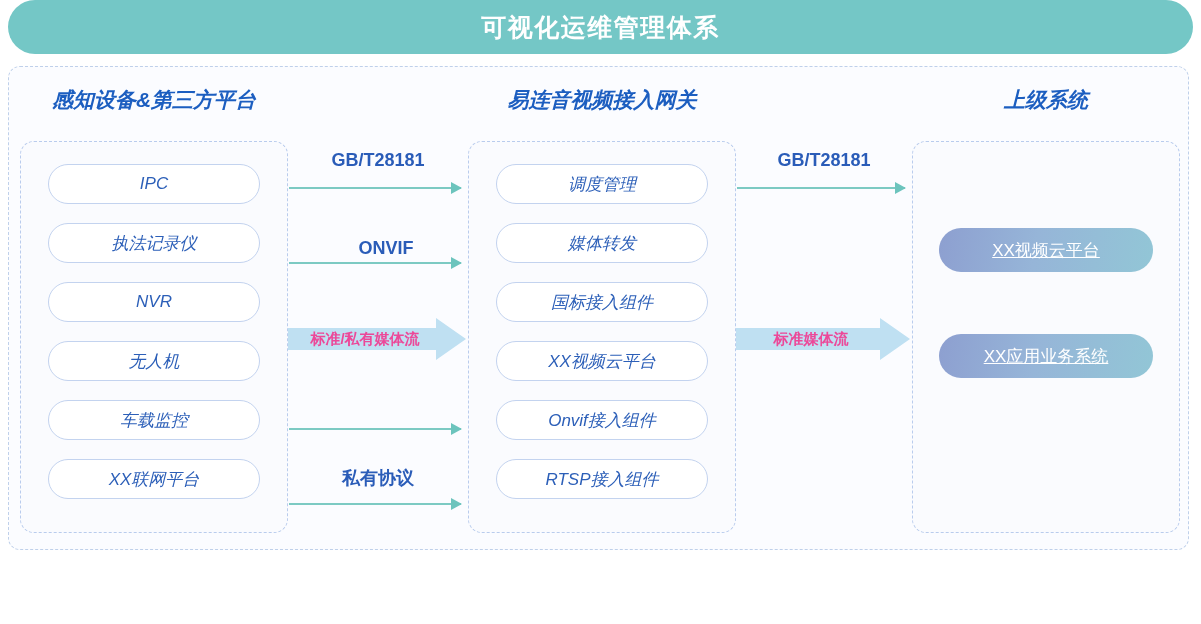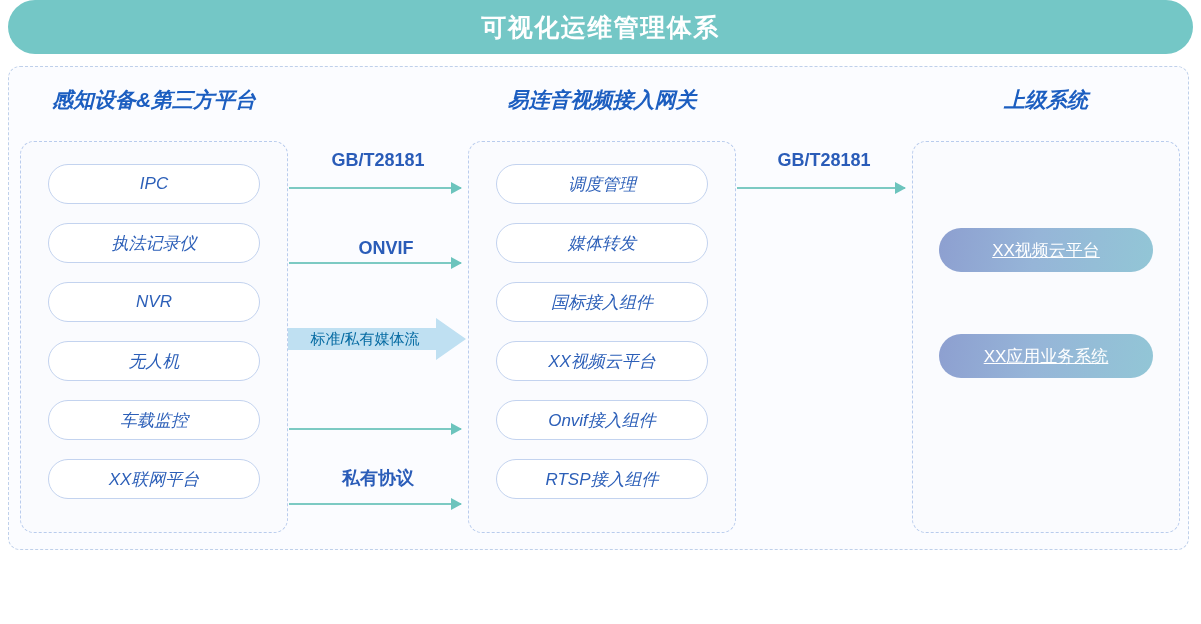--- a/index.html
+++ b/index.html
@@ -89,21 +89,21 @@
     position:absolute;font-size:18px;color:#2a5cb8;
     text-align:center;white-space:nowrap;font-weight:bold;
   }
 
   
   .block-arrow{position:absolute;}
   .block-arrow svg{display:block;}
   .block-arrow .ba-text{
     position:absolute;top:0;left:0;width:100%;height:100%;
     display:flex;align-items:center;justify-content:center;
-    font-size:15px;font-weight:normal;color:#0369a1;
+    font-size:15px;font-weight:bold;color:#ec4899;
     padding-right:24px;box-sizing:border-box;
     white-space:nowrap;
   }
 </style>
 </head>
 <body>
 
 <div class="stage">
 
   <div class="banner banner-top">
@@ -159,15 +159,21 @@
   </div>
 
   <div class="arrow-thin" style="left:289px;top:428px;width:172px;"></div>
 
   <div class="arrow-label" style="left:288px;top:466px;width:180px;">私有协议</div>
   <div class="arrow-thin" style="left:289px;top:503px;width:172px;"></div>
 
   <div class="arrow-label" style="left:736px;top:150px;width:176px;">GB/T28181</div>
   <div class="arrow-thin" style="left:737px;top:187px;width:168px;"></div>
 
+  <div class="block-arrow" style="left:736px;top:318px;width:174px;height:42px;">
+    <svg width="174" height="42" viewBox="0 0 174 42">
+      <polygon points="0,10 144,10 144,0 174,21 144,42 144,32 0,32" fill="#bfe0f2"></polygon>
+    </svg>
+    <div class="ba-text">标准媒体流</div>
+  </div>
 
 
 </div>
 
 </body></html>

